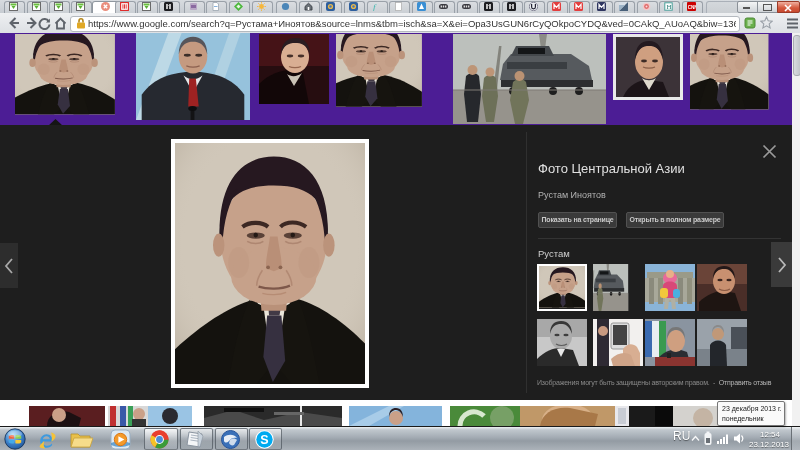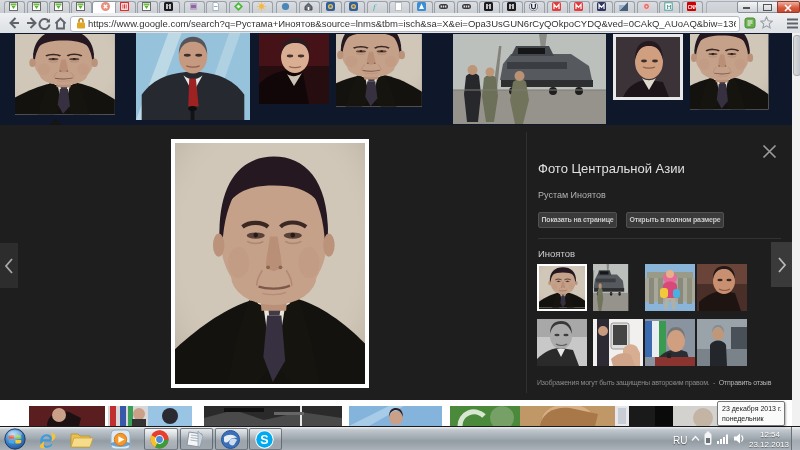--- a/index.html
+++ b/index.html
@@ -4,21 +4,21 @@
 html,body{margin:0;padding:0}
 #screen{position:relative;width:800px;height:450px;overflow:hidden;background:#fff;font-family:"Liberation Sans",sans-serif}
 .a{position:absolute}
 svg{display:block}
 #tabs{left:0;top:0;width:800px;height:13px;background:linear-gradient(#d7dbdf,#c7ccd2)}
 .tab{position:absolute;top:1px;height:12px;background:linear-gradient(#dadde1,#c9ced3);border:1px solid #9aa1a9;border-bottom:none;border-radius:3px 3px 0 0}
 .tab.act{background:#fff !important;border-color:#8f979f}
 .fav{position:absolute;top:2px;width:9px;height:9px;overflow:hidden}
 #bar{left:0;top:13px;width:800px;height:20px;background:linear-gradient(#eef0f2,#dde0e4);border-bottom:1px solid #c3c7cc}
 #omni{left:70px;top:2.5px;width:668px;height:14px;background:#fff;border:1px solid #b4b9bf;border-radius:3px}
-#page{left:0;top:33px;width:800px;height:285px;background:#0f172a}
+#page{left:0;top:33px;width:800px;height:285px;background:#4c1d95}
 .th{position:absolute;overflow:hidden}
 #panel{left:0;top:92px;width:792px;height:275px;background:#1e1e1e}
 #sbar{left:792px;top:0px;width:8px;height:393px;background:#f1f1f1}
 #task{left:0;top:426px;width:800px;height:24px;background:linear-gradient(#ecf0f2 0%,#c0c7cd 12%,#a2aab2 45%,#939ba3 58%,#aeb5bc 100%);border-top:1px solid #1a1a1a}
 .tbtn{position:absolute;top:1px;height:20px;border:1px solid rgba(80,88,96,.75);border-radius:2px;background:linear-gradient(rgba(255,255,255,.55),rgba(255,255,255,.15) 45%,rgba(120,130,140,.2))}
 .w{color:#fff;text-shadow:0 1px 1px rgba(0,0,0,.5)}
 </style></head>
 <body>
 <div id="screen">
 <svg width="0" height="0" style="position:absolute">
@@ -461,21 +461,21 @@
         </svg>
       </div>
 <svg class="a" style="left:762px;top:111px" width="15" height="15" viewBox="0 0 15 15">
         <path d="M1.5,1.5 L13.5,13.5 M13.5,1.5 L1.5,13.5" stroke="#9a9a9a" stroke-width="1.7"></path>
       </svg>
 <div class="a" style="left:538px;top:128px;font-size:13px;color:#e0e0e0">Фото Центральной Азии</div>
 <div class="a" style="left:538px;top:156.5px;font-size:9px;color:#b2b2b2">Рустам Иноятов</div>
 <div class="a" style="left:538px;top:179px;width:77px;height:14px;background:#3a3a3a;border:1px solid #515151;border-radius:2px;font-size:7px;letter-spacing:-0.2px;font-weight:bold;color:#c9c9c9;text-align:center;line-height:14px;white-space:nowrap">Показать на странице</div>
 <div class="a" style="left:626px;top:179px;width:96px;height:14px;background:#3a3a3a;border:1px solid #515151;border-radius:2px;font-size:7px;letter-spacing:-0.2px;font-weight:bold;color:#c9c9c9;text-align:center;line-height:14px;white-space:nowrap">Открыть в полном размере</div>
 <div class="a" style="left:538px;top:205px;width:243px;height:1px;background:#333"></div>
-<div class="a" style="left:538px;top:215px;font-size:9.5px;color:#cecece">Иноятов</div>
+<div class="a" style="left:538px;top:215px;font-size:9.5px;color:#cecece">Рустам</div>
 <div class="a" style="left:537px;top:231px;width:46px;height:43px;border:2px solid #fff">
         <svg width="46" height="43" viewBox="0 5 200 187" preserveAspectRatio="none">
           <use href="#por"></use>
         </svg>
       </div>
 <div class="th" style="left:592.5px;top:231px;width:50px;height:47px">
         <svg width="50" height="47" viewBox="28 0 96 90" preserveAspectRatio="none">
           <use href="#boat"></use>
         </svg>
       </div>
@@ -678,21 +678,21 @@
 <circle cx="9.5" cy="9.5" r="9" fill="none" stroke="#28549a"></circle>
 <path d="M3,7 C7,4 13,4 16,8 C13,7 10,8 8,11 C6,13 4,13 3,11 Z" fill="#e8eef6"></path>
 <path d="M9,10 C11,8 14,8 16,10 L13,15 C11,16 9,15 8,13 Z" fill="#cfdcec"></path>
 </svg>
 <div class="tbtn" style="left:249px;width:31px"></div>
 <svg class="a" style="left:255px;top:3px" width="19" height="19" viewBox="0 0 19 19">
 <circle cx="9.5" cy="9.5" r="9.2" fill="#fff"></circle>
 <circle cx="9.5" cy="9.5" r="8.2" fill="#00aaf0"></circle>
 <text x="5.2" y="14" font-size="12.5" font-weight="bold" fill="#fff" font-family="Liberation Sans">S</text>
 </svg>
-<div class="a w" style="left:673px;top:8px;font-size:10px">RU</div>
+<div class="a w" style="left:673px;top:2px;font-size:12px">RU</div>
 <svg class="a" style="left:691px;top:8px" width="9" height="7" viewBox="0 0 9 7">
         <path d="M1,5.5 L4.5,1.5 L8,5.5" stroke="#fff" stroke-width="1.4" fill="none" opacity=".9"></path>
       </svg>
 <svg class="a" style="left:703px;top:4px" width="10" height="15" viewBox="0 0 10 15">
         <rect x="1.5" y="2" width="7" height="12" rx="2" fill="#f2f4f6"></rect>
         <rect x="3.5" y="0.5" width="3" height="2" fill="#f2f4f6"></rect>
         <rect x="3" y="7" width="4" height="5" fill="#6a7076"></rect>
       </svg>
 <svg class="a" style="left:717px;top:6px" width="12" height="11" viewBox="0 0 12 11">
         <path d="M0,11 L2,11 L2,8 L0,8 Z M3,11 L5,11 L5,6 L3,6 Z M6,11 L8,11 L8,4 L6,4 Z M9,11 L11,11 L11,1.5 L9,1.5 Z" fill="#fff"></path>

